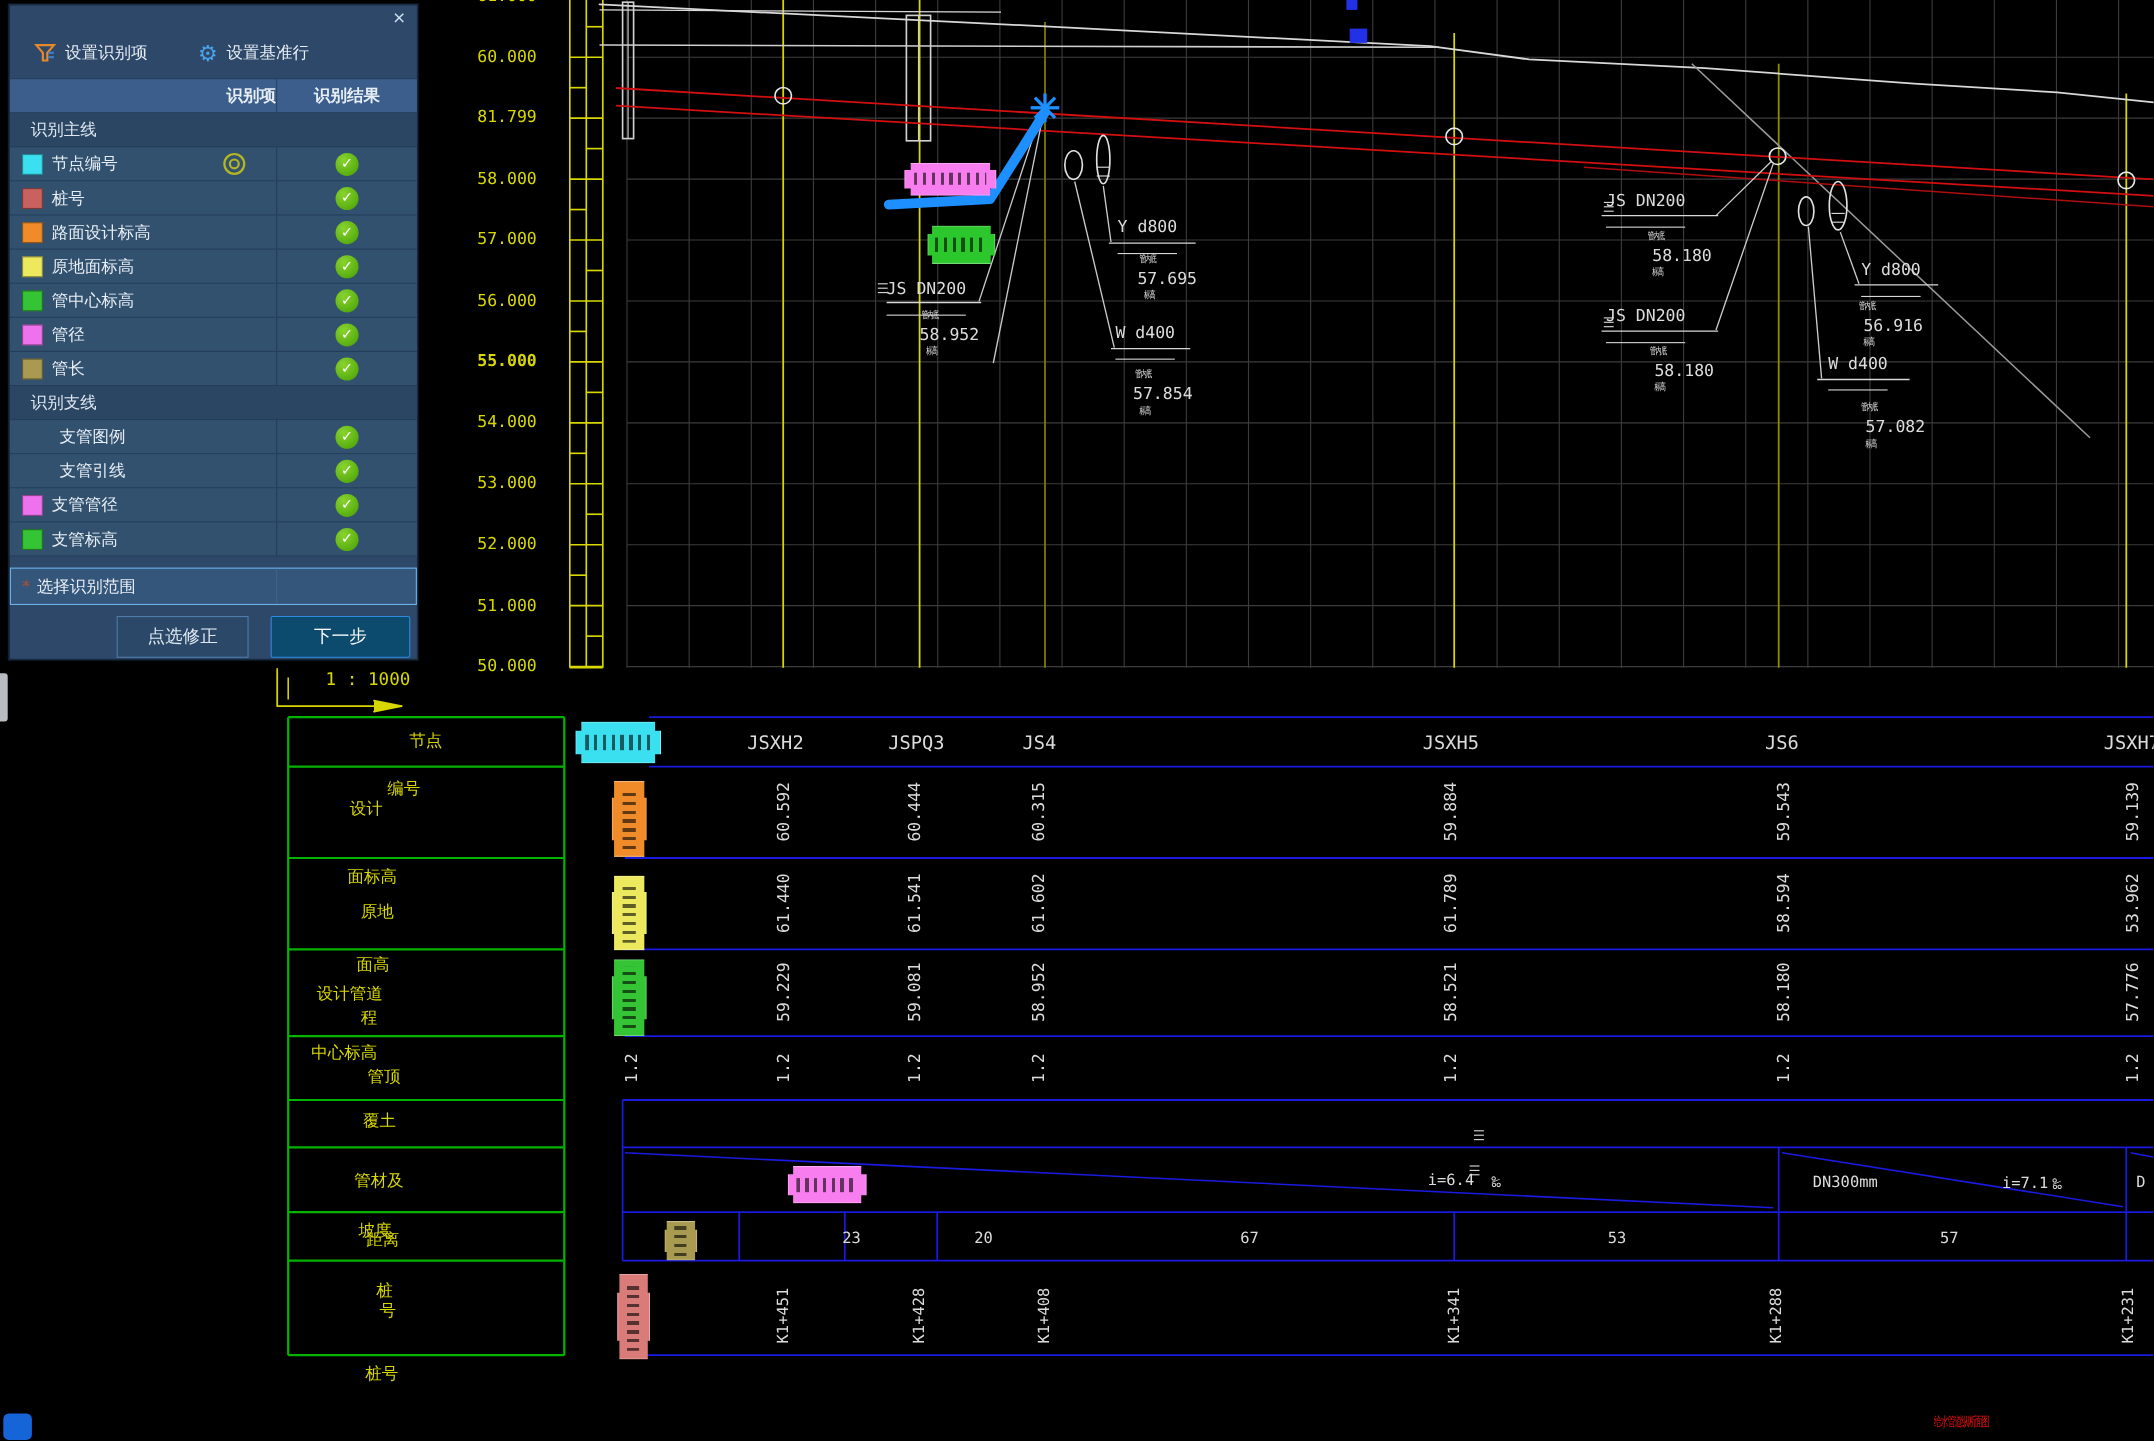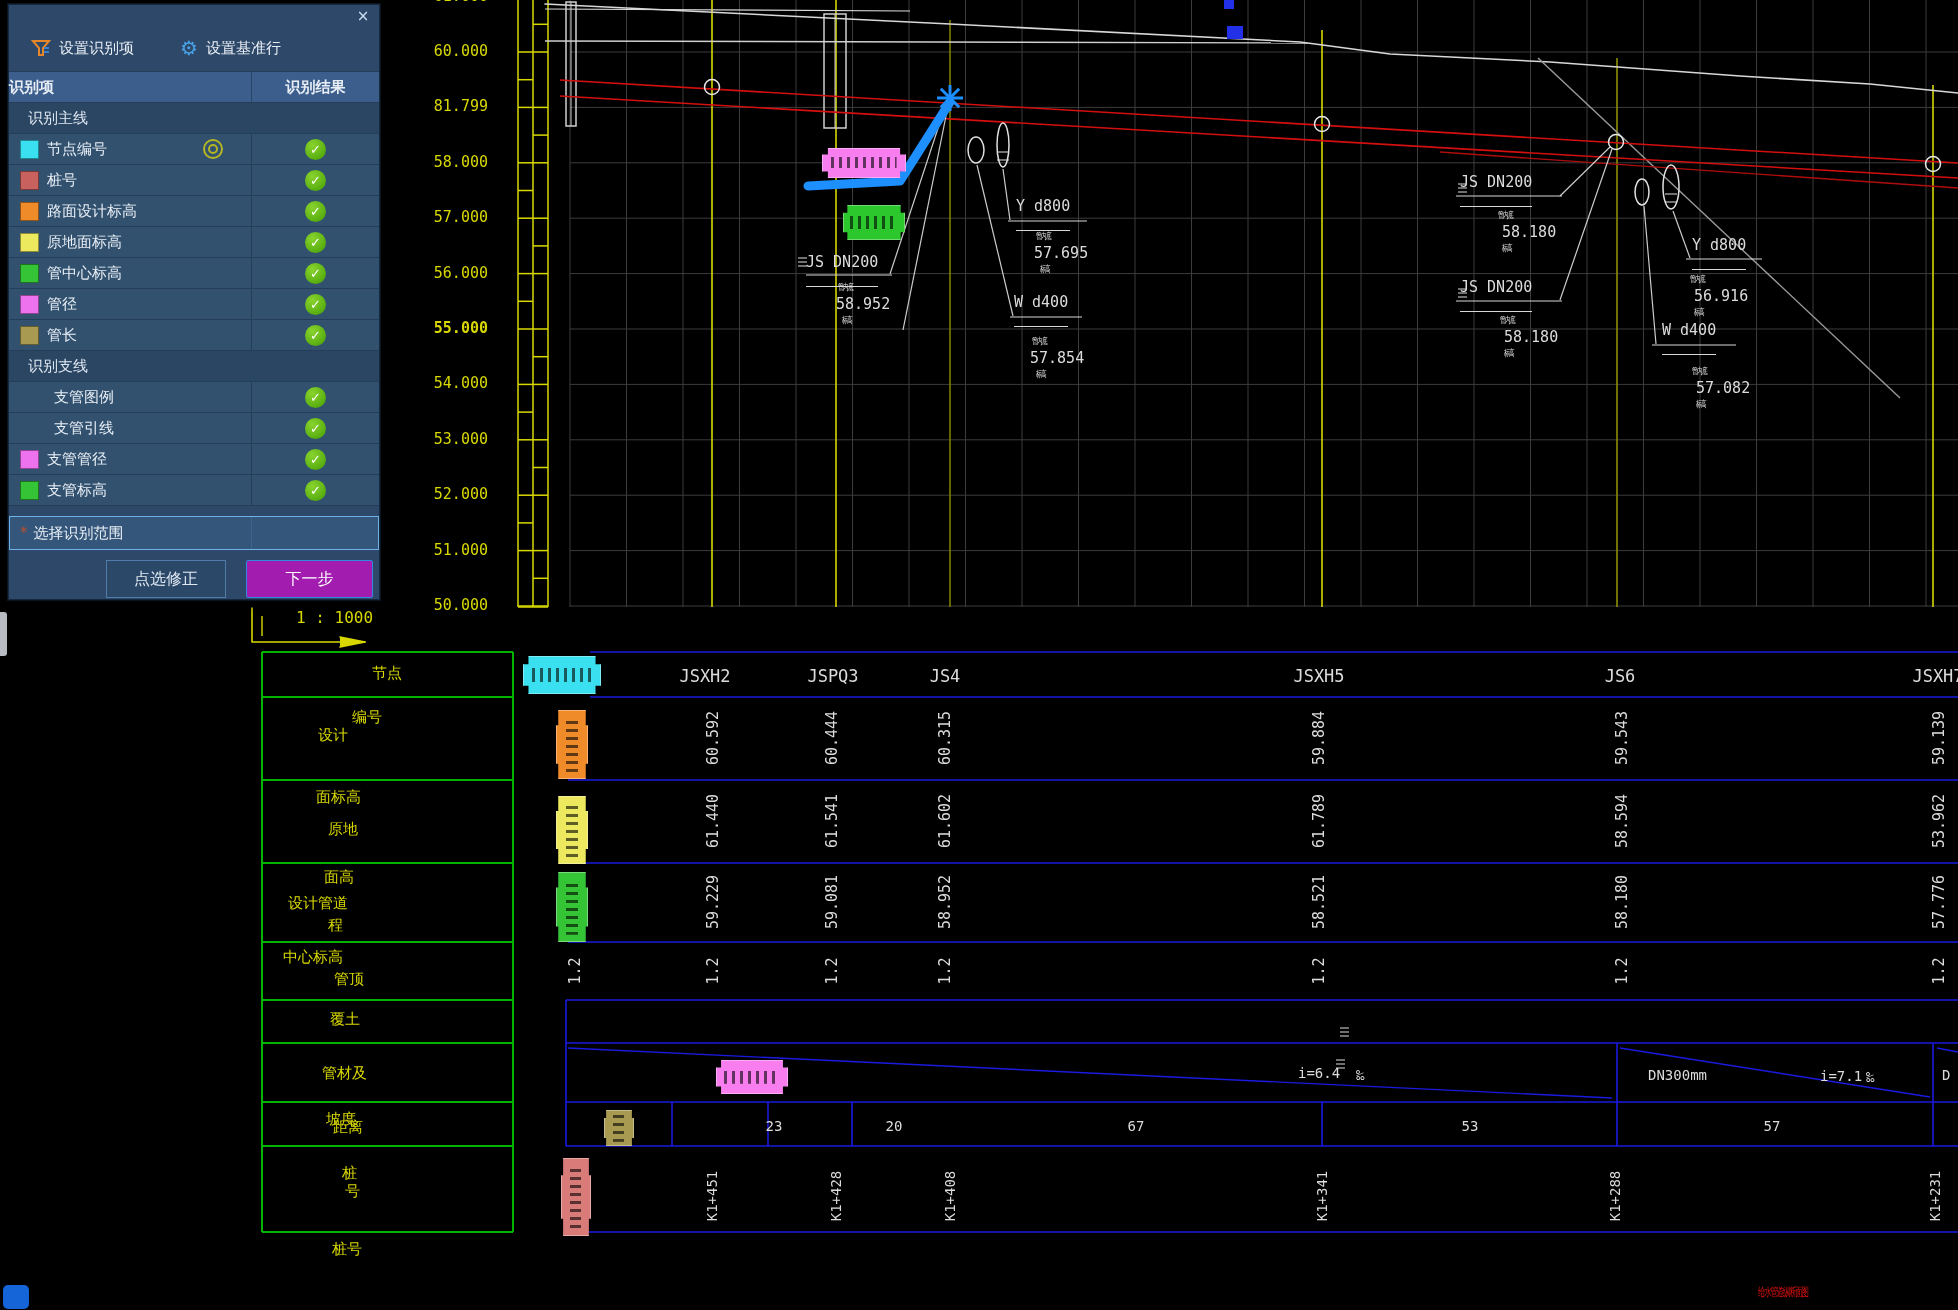--- a/index.html
+++ b/index.html
@@ -38,41 +38,41 @@
        color:#e8eef5;font-size:15px;}
   #dlg .titlebar{position:relative;height:26px;}
   #dlg .close{position:absolute;right:6px;top:2px;width:20px;height:18px;text-align:center;
        color:#cfe0f0;font-size:15px;line-height:18px;cursor:default;}
   #dlg .toolbar{display:flex;align-items:center;height:34px;padding-left:22px;gap:8px;}
   #dlg .toolbar .tb{display:flex;align-items:center;gap:8px;margin-right:38px;}
   .funnel{width:20px;height:20px;display:inline-block;}
   .gear{color:#4aa3e8;font-size:20px;line-height:20px;font-family:"DejaVu Sans",sans-serif;}
   #rec-header{display:flex;height:30px;background:#3c5e8c;font-weight:bold;
        border:1px solid #243d59;border-left:none;border-right:none;margin-top:6px;}
-  #rec-header .c1{width:242px;text-align:left;line-height:30px;border-right:1px solid #2a4666;}
+  #rec-header .c1{width:242px;text-align:right;line-height:30px;border-right:1px solid #2a4666;}
   #rec-header .c2{flex:1;text-align:center;line-height:30px;}
   #rec-rows .row{display:flex;height:30px;background:#31516f;border-bottom:1px solid #243d59;}
   #rec-rows .row.sec{background:#2b4663;}
   #rec-rows .c1{width:242px;display:flex;align-items:center;position:relative;border-right:1px solid #243d59;}
   #rec-rows .sec .c1{border-right:none;}
   #rec-rows .c2{flex:1;display:flex;align-items:center;justify-content:center;}
   .swatch{width:17px;height:17px;margin-left:11px;margin-right:8px;display:inline-block;border:1px solid rgba(0,0,0,.4);}
   .nosw{margin-left:45px;}
   .seclbl{margin-left:19px;color:#dfe8f2;}
   .check{width:21px;height:21px;border-radius:50%;background:radial-gradient(circle at 35% 30%,#8ad32e,#5cb212 65%,#4a920e);
          color:#fff;font-size:13px;line-height:21px;text-align:center;font-weight:bold;}
   .target{position:absolute;right:28px;width:16px;height:16px;border:2px solid #b6b622;border-radius:50%;}
   .target::after{content:"";position:absolute;left:3px;top:3px;width:6px;height:6px;border:2px solid #b6b622;border-radius:50%;}
   #range-row{display:flex;height:32px;margin-top:10px;border:1px solid #6db1e8;background:#34567a;}
   #range-row .c1{width:241px;display:flex;align-items:center;border-right:1px solid #3d648c;}
   #range-row .star{color:#b05030;margin:0 6px 0 10px;font-size:15px;}
   #dlg-buttons{display:flex;justify-content:flex-end;gap:20px;padding:10px 6px 0 0;}
   .btn{height:36px;line-height:36px;text-align:center;font-size:16px;cursor:default;}
   #btn-correct{width:118px;background:#2b4868;border:1px solid #517ba8;color:#dfe8f2;}
-  #btn-next{width:125px;background:#a21caf;border:1px solid #2f8ae0;color:#fff;border-radius:2px;}
+  #btn-next{width:125px;background:#0c4a6e;border:1px solid #2f8ae0;color:#fff;border-radius:2px;}
 
   .edge-tab{position:absolute;left:0;top:612px;width:7px;height:44px;background:#b8bcc2;border-radius:0 3px 3px 0;}
   .corner-chip{position:absolute;left:3px;top:1285px;width:26px;height:24px;background:#1565d8;border-radius:5px;}
 </style>
 </head>
 <body>
 
 <div id="root">
 
   <svg id="cad" width="1958" height="1310" style="position:absolute;left:0;top:0">

